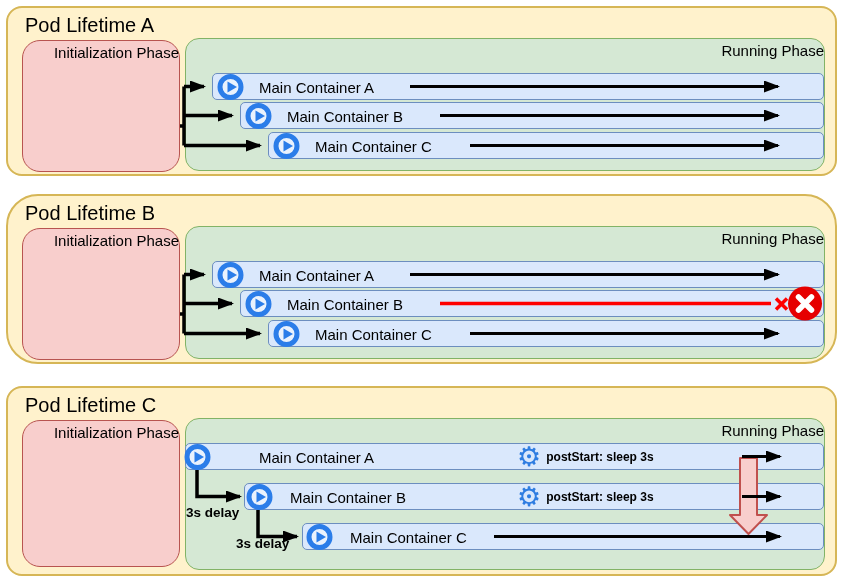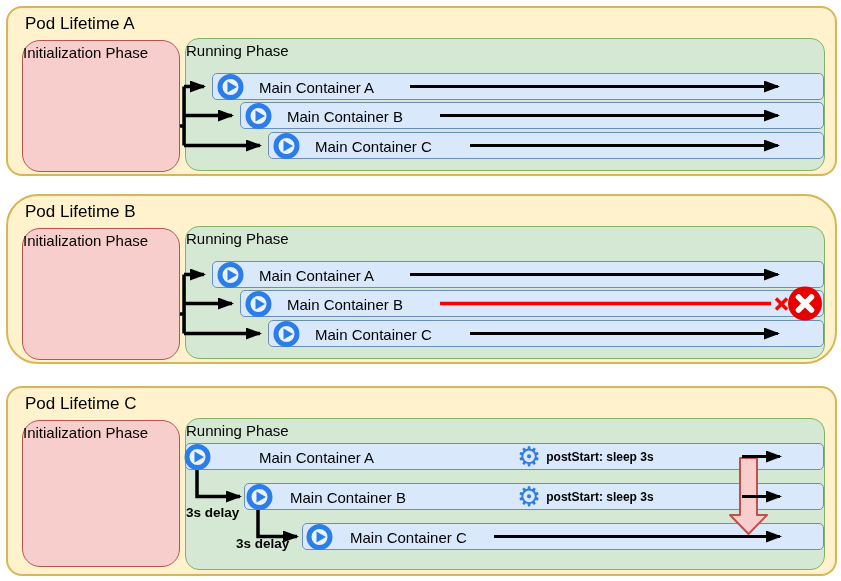--- a/index.html
+++ b/index.html
@@ -1,23 +1,23 @@
 <!DOCTYPE html>
 <html><head>
 <meta charset="utf-8">
 <style>
   html,body{margin:0;padding:0;background:#ffffff;}
   .canvas{position:relative;width:841px;height:581px;background:#ffffff;overflow:hidden;
           font-family:"Liberation Sans","DejaVu Sans",sans-serif;color:#000;}
   .pod{position:absolute;left:6px;width:831px;background:#fff2cc;border:2px solid #d6b656;
        border-radius:16px;box-sizing:border-box;}
-  .pod-title{position:absolute;left:17px;top:6px;font-size:17px;white-space:nowrap;}
+  .pod-title{position:absolute;left:17px;top:6px;font-size:20px;white-space:nowrap;}
   .init-box{position:absolute;left:14px;top:32px;width:158px;background:#f8cecc;
             border:1.5px solid #b85450;border-radius:18px;box-sizing:border-box;}
-  .phase-label{position:absolute;top:3px;left:0;width:100%;text-align:left;
+  .phase-label{position:absolute;top:3px;left:0;width:100%;text-align:right;
                font-size:15px;white-space:nowrap;}
   .run-box{position:absolute;left:177px;top:30px;width:640px;background:#d5e8d4;
            border:1.5px solid #82b366;border-radius:14px;box-sizing:border-box;}
   .cbar{position:absolute;height:27px;background:#dae8fc;border:1px solid #6c8ebf;
         border-radius:5px;box-sizing:border-box;}
   .play{position:absolute;top:50%;transform:translateY(-50%);width:27px;height:27px;}
   .cbar-label{position:absolute;top:50%;transform:translateY(-50%);font-size:15px;
               white-space:nowrap;line-height:1;}
   .overlay{position:absolute;left:0;top:0;pointer-events:none;z-index:5;}
   .hook-row{position:absolute;height:27px;display:flex;align-items:center;gap:5px;z-index:4;}

